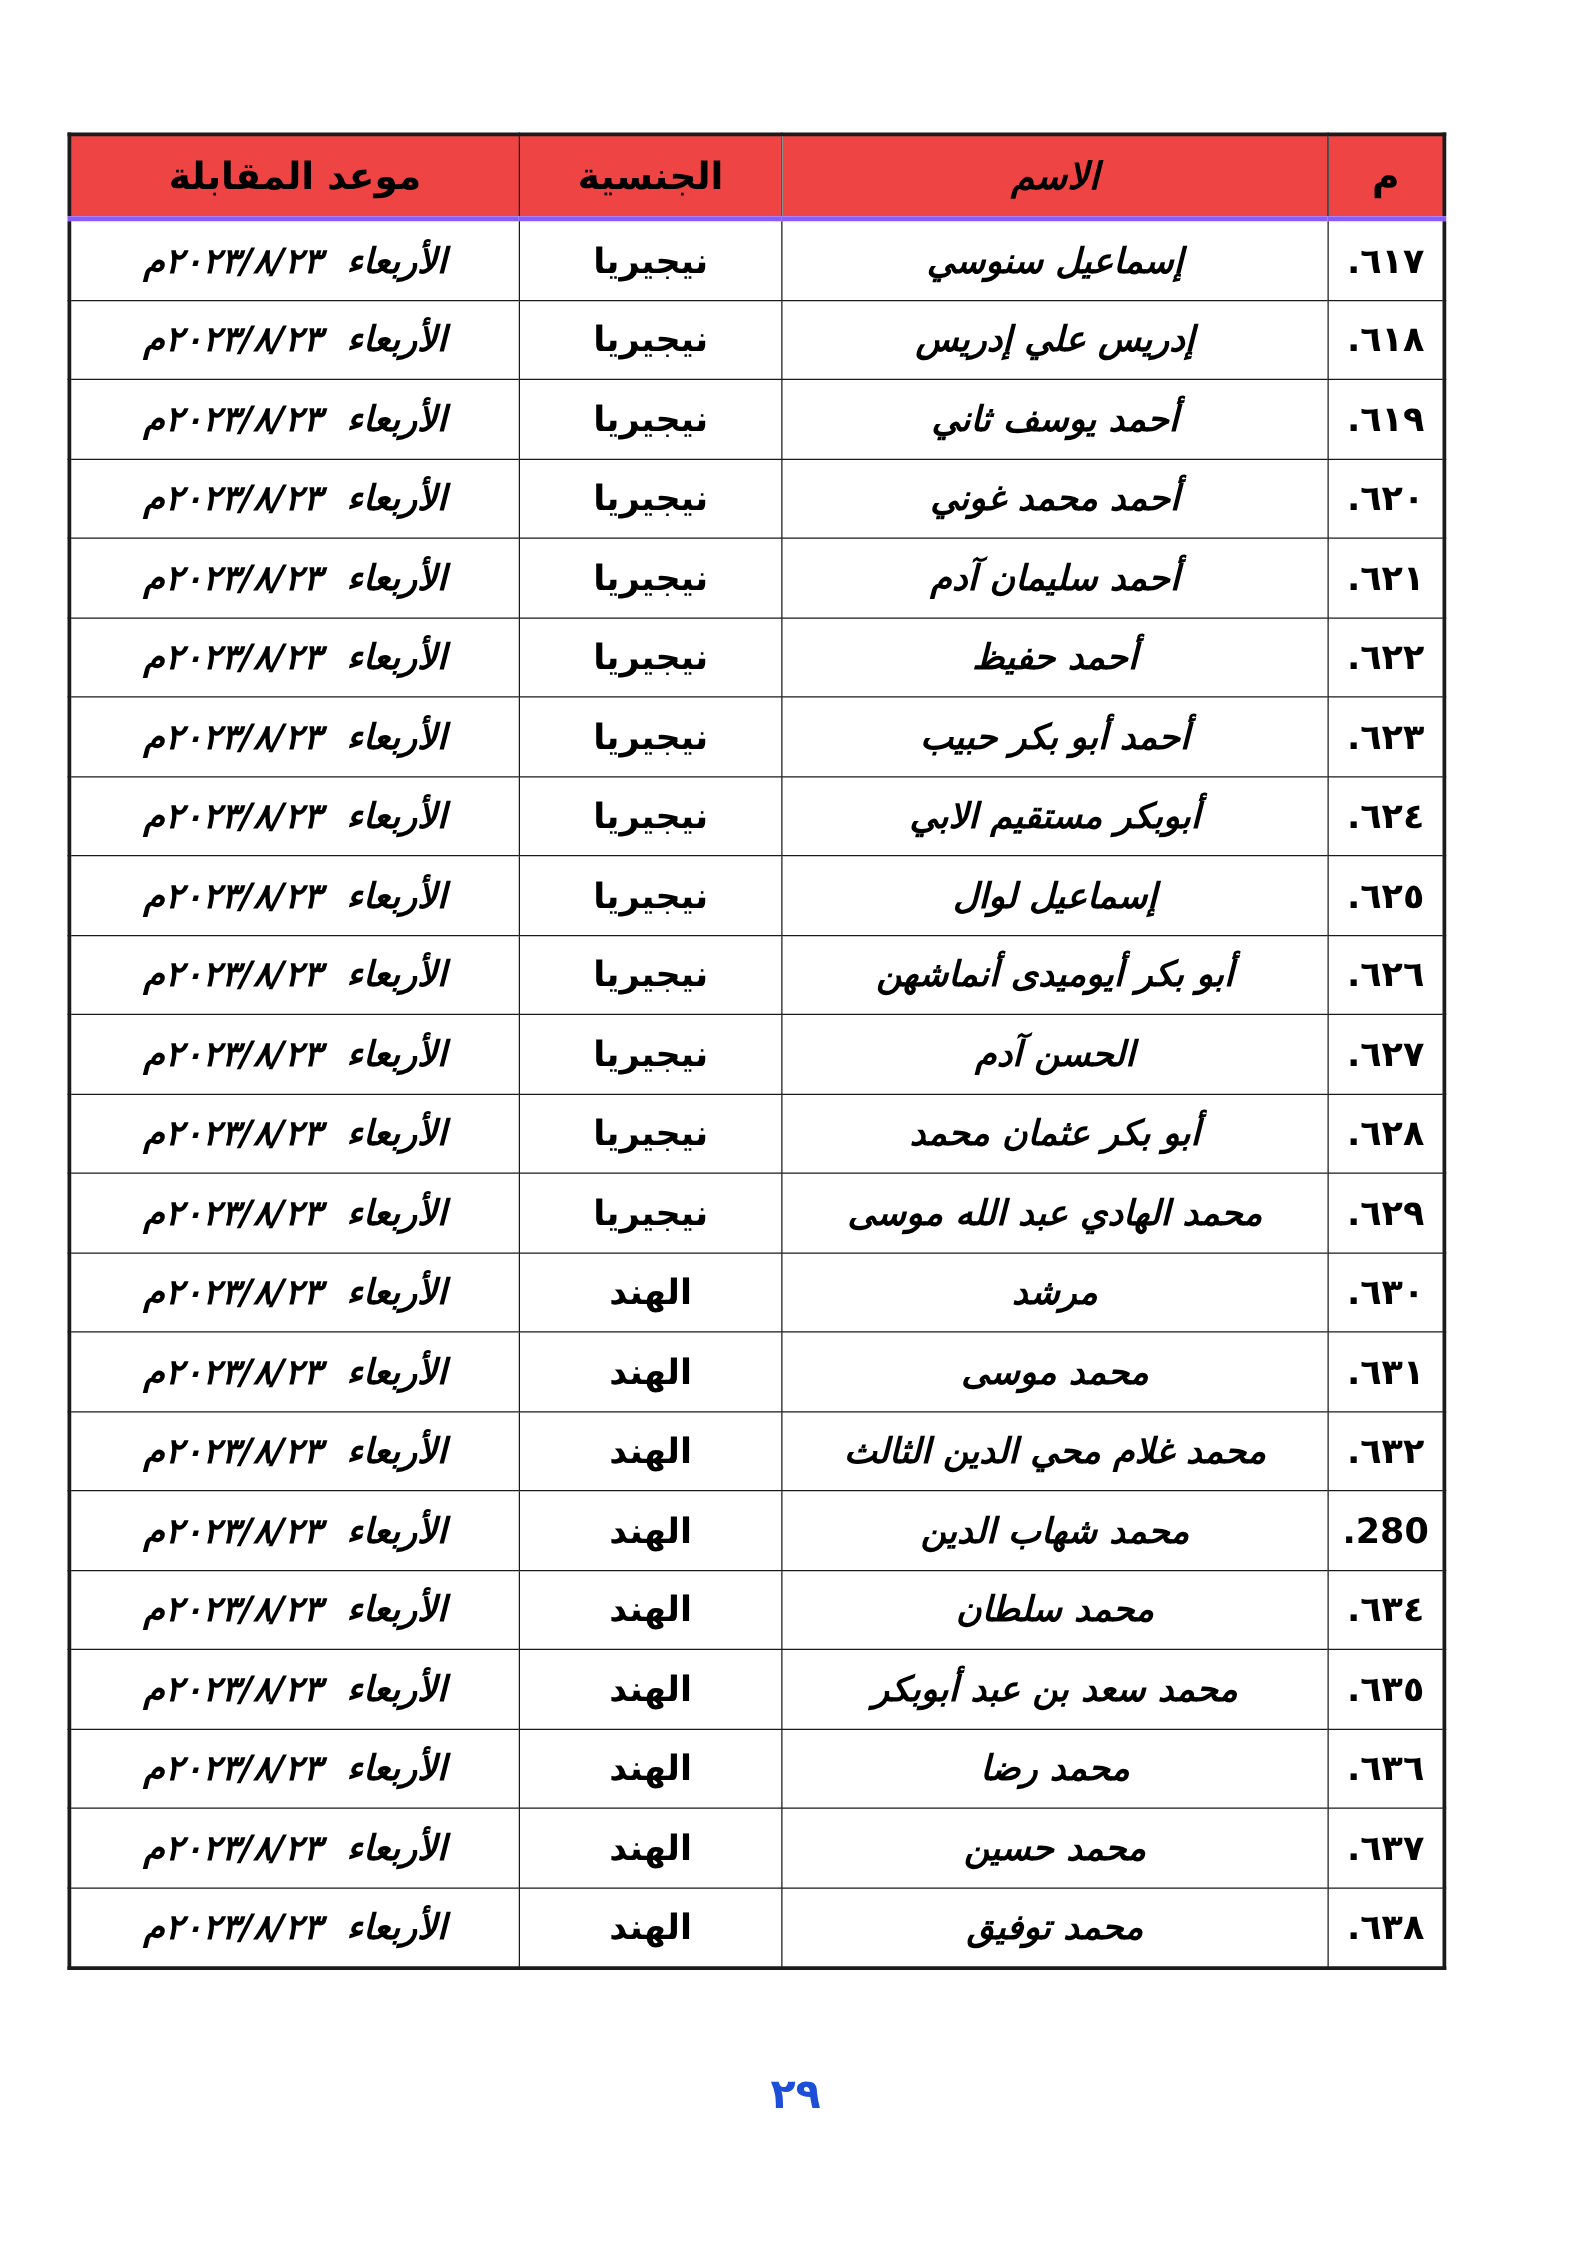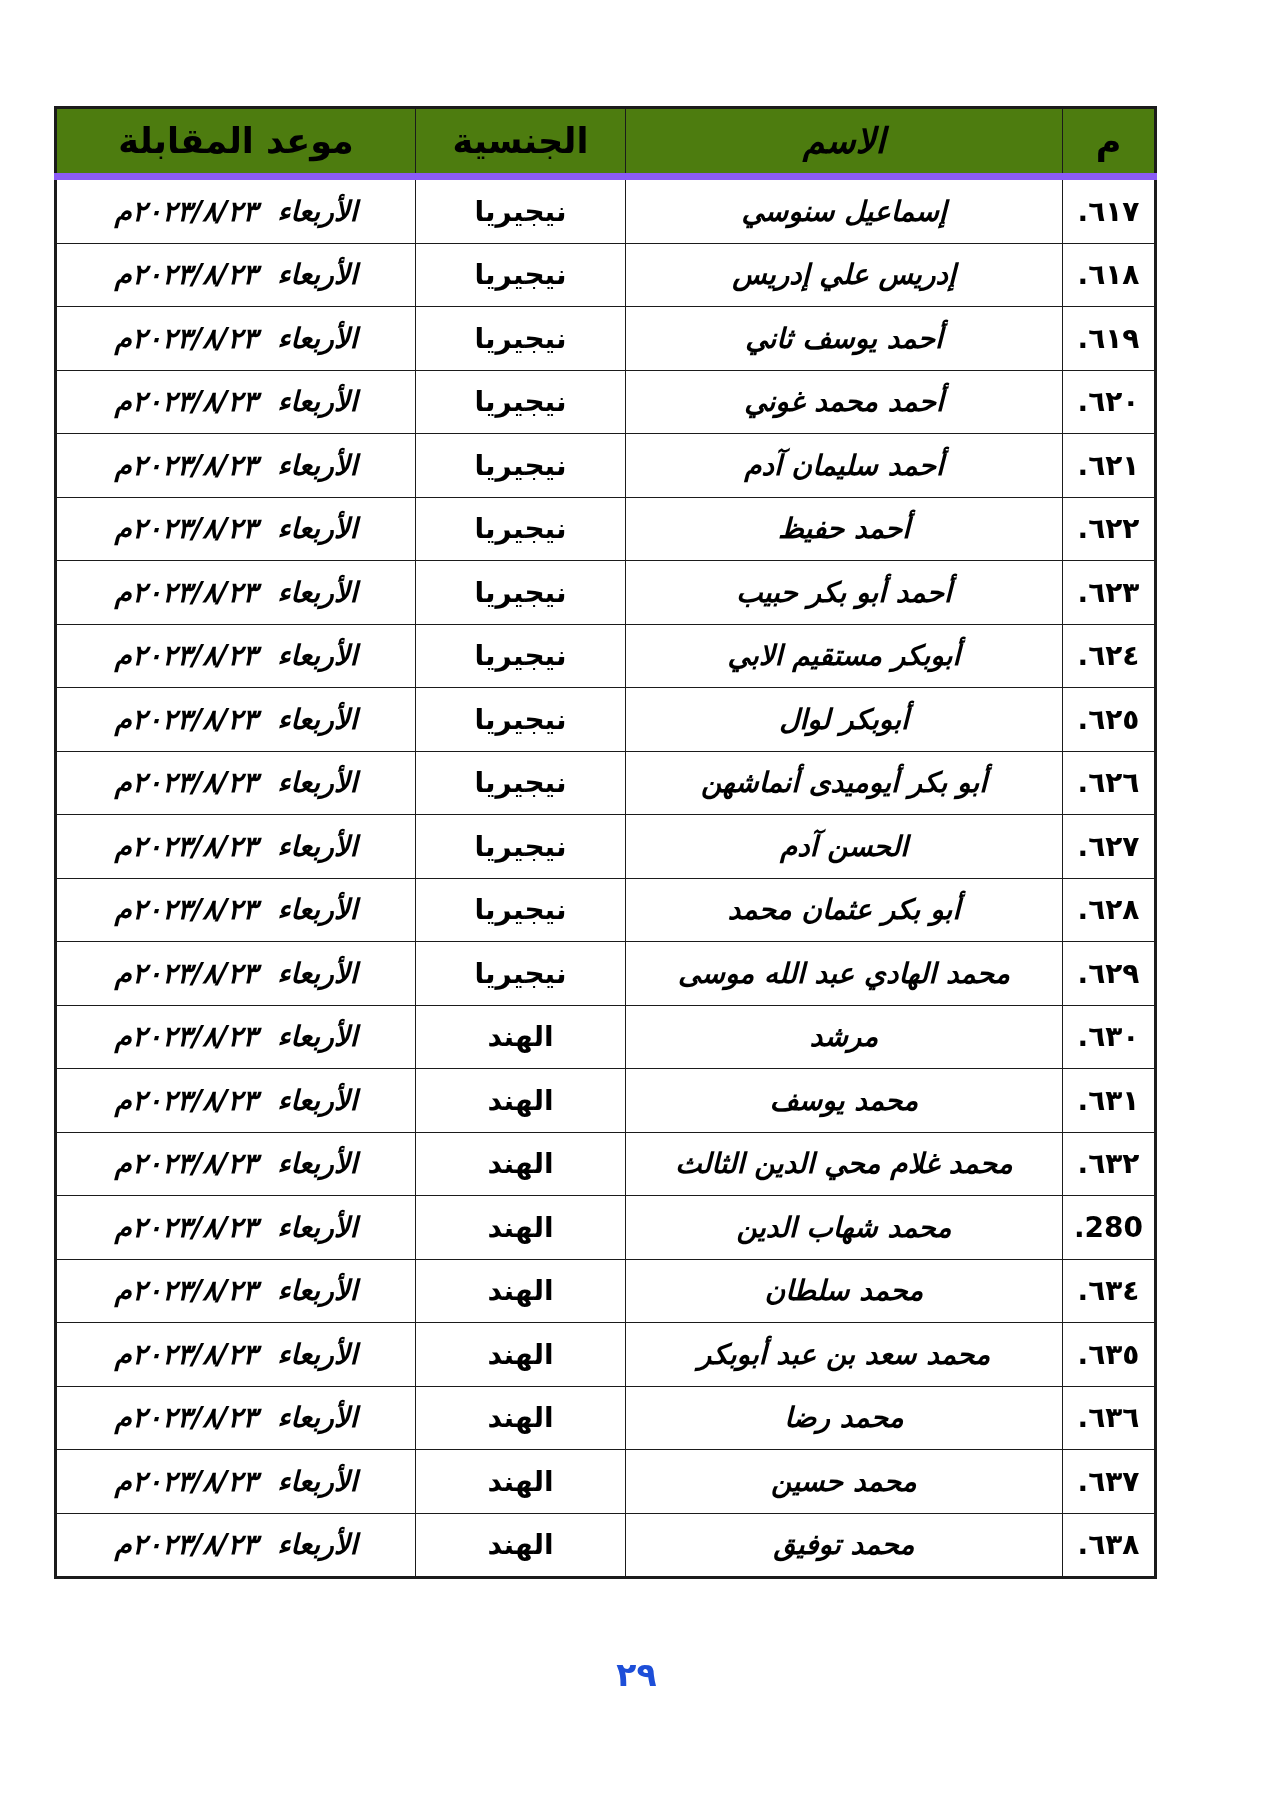--- a/index.html
+++ b/index.html
@@ -33,24 +33,24 @@
   table.roster td {
     border: 1.6px solid #1b1b1b;
     text-align: center;
     vertical-align: middle;
     color: #000000;
     font-weight: bold;
     padding: 0 6px;
     overflow: hidden;
   }
   table.roster thead th {
-    background: #4d7c0f;
+    background: #ef4444;
     height: 64px;
-    font-size: 35px;
-    border-bottom: 7px solid #8b5cf6;
+    font-size: 30px;
+    border-bottom: 4px solid #8b5cf6;
   }
   table.roster tbody td {
     height: 62.5px;
     font-size: 28px;
     background: #ffffff;
   }
   .col-num { width: 79px; }
   .col-name { width: 424px; font-style: italic; }
   .col-nationality { width: 197px; }
   .col-date { width: 346px; white-space: pre; }
@@ -126,21 +126,21 @@
           <td class="col-date">الأربعاء  ٢٠٢٣/٨/٢٣م</td>
         </tr>
         <tr>
           <td class="col-num">٦٢٤.</td>
           <td class="col-name">أبوبكر مستقيم الابي</td>
           <td class="col-nationality">نيجيريا</td>
           <td class="col-date">الأربعاء  ٢٠٢٣/٨/٢٣م</td>
         </tr>
         <tr>
           <td class="col-num">٦٢٥.</td>
-          <td class="col-name">أبوبكر لوال</td>
+          <td class="col-name">إسماعيل لوال</td>
           <td class="col-nationality">نيجيريا</td>
           <td class="col-date">الأربعاء  ٢٠٢٣/٨/٢٣م</td>
         </tr>
         <tr>
           <td class="col-num">٦٢٦.</td>
           <td class="col-name">أبو بكر أيوميدى أنماشهن</td>
           <td class="col-nationality">نيجيريا</td>
           <td class="col-date">الأربعاء  ٢٠٢٣/٨/٢٣م</td>
         </tr>
         <tr>
@@ -162,21 +162,21 @@
           <td class="col-date">الأربعاء  ٢٠٢٣/٨/٢٣م</td>
         </tr>
         <tr>
           <td class="col-num">٦٣٠.</td>
           <td class="col-name">مرشد</td>
           <td class="col-nationality">الهند</td>
           <td class="col-date">الأربعاء  ٢٠٢٣/٨/٢٣م</td>
         </tr>
         <tr>
           <td class="col-num">٦٣١.</td>
-          <td class="col-name">محمد يوسف</td>
+          <td class="col-name">محمد موسى</td>
           <td class="col-nationality">الهند</td>
           <td class="col-date">الأربعاء  ٢٠٢٣/٨/٢٣م</td>
         </tr>
         <tr>
           <td class="col-num">٦٣٢.</td>
           <td class="col-name">محمد غلام محي الدين الثالث</td>
           <td class="col-nationality">الهند</td>
           <td class="col-date">الأربعاء  ٢٠٢٣/٨/٢٣م</td>
         </tr>
         <tr>

